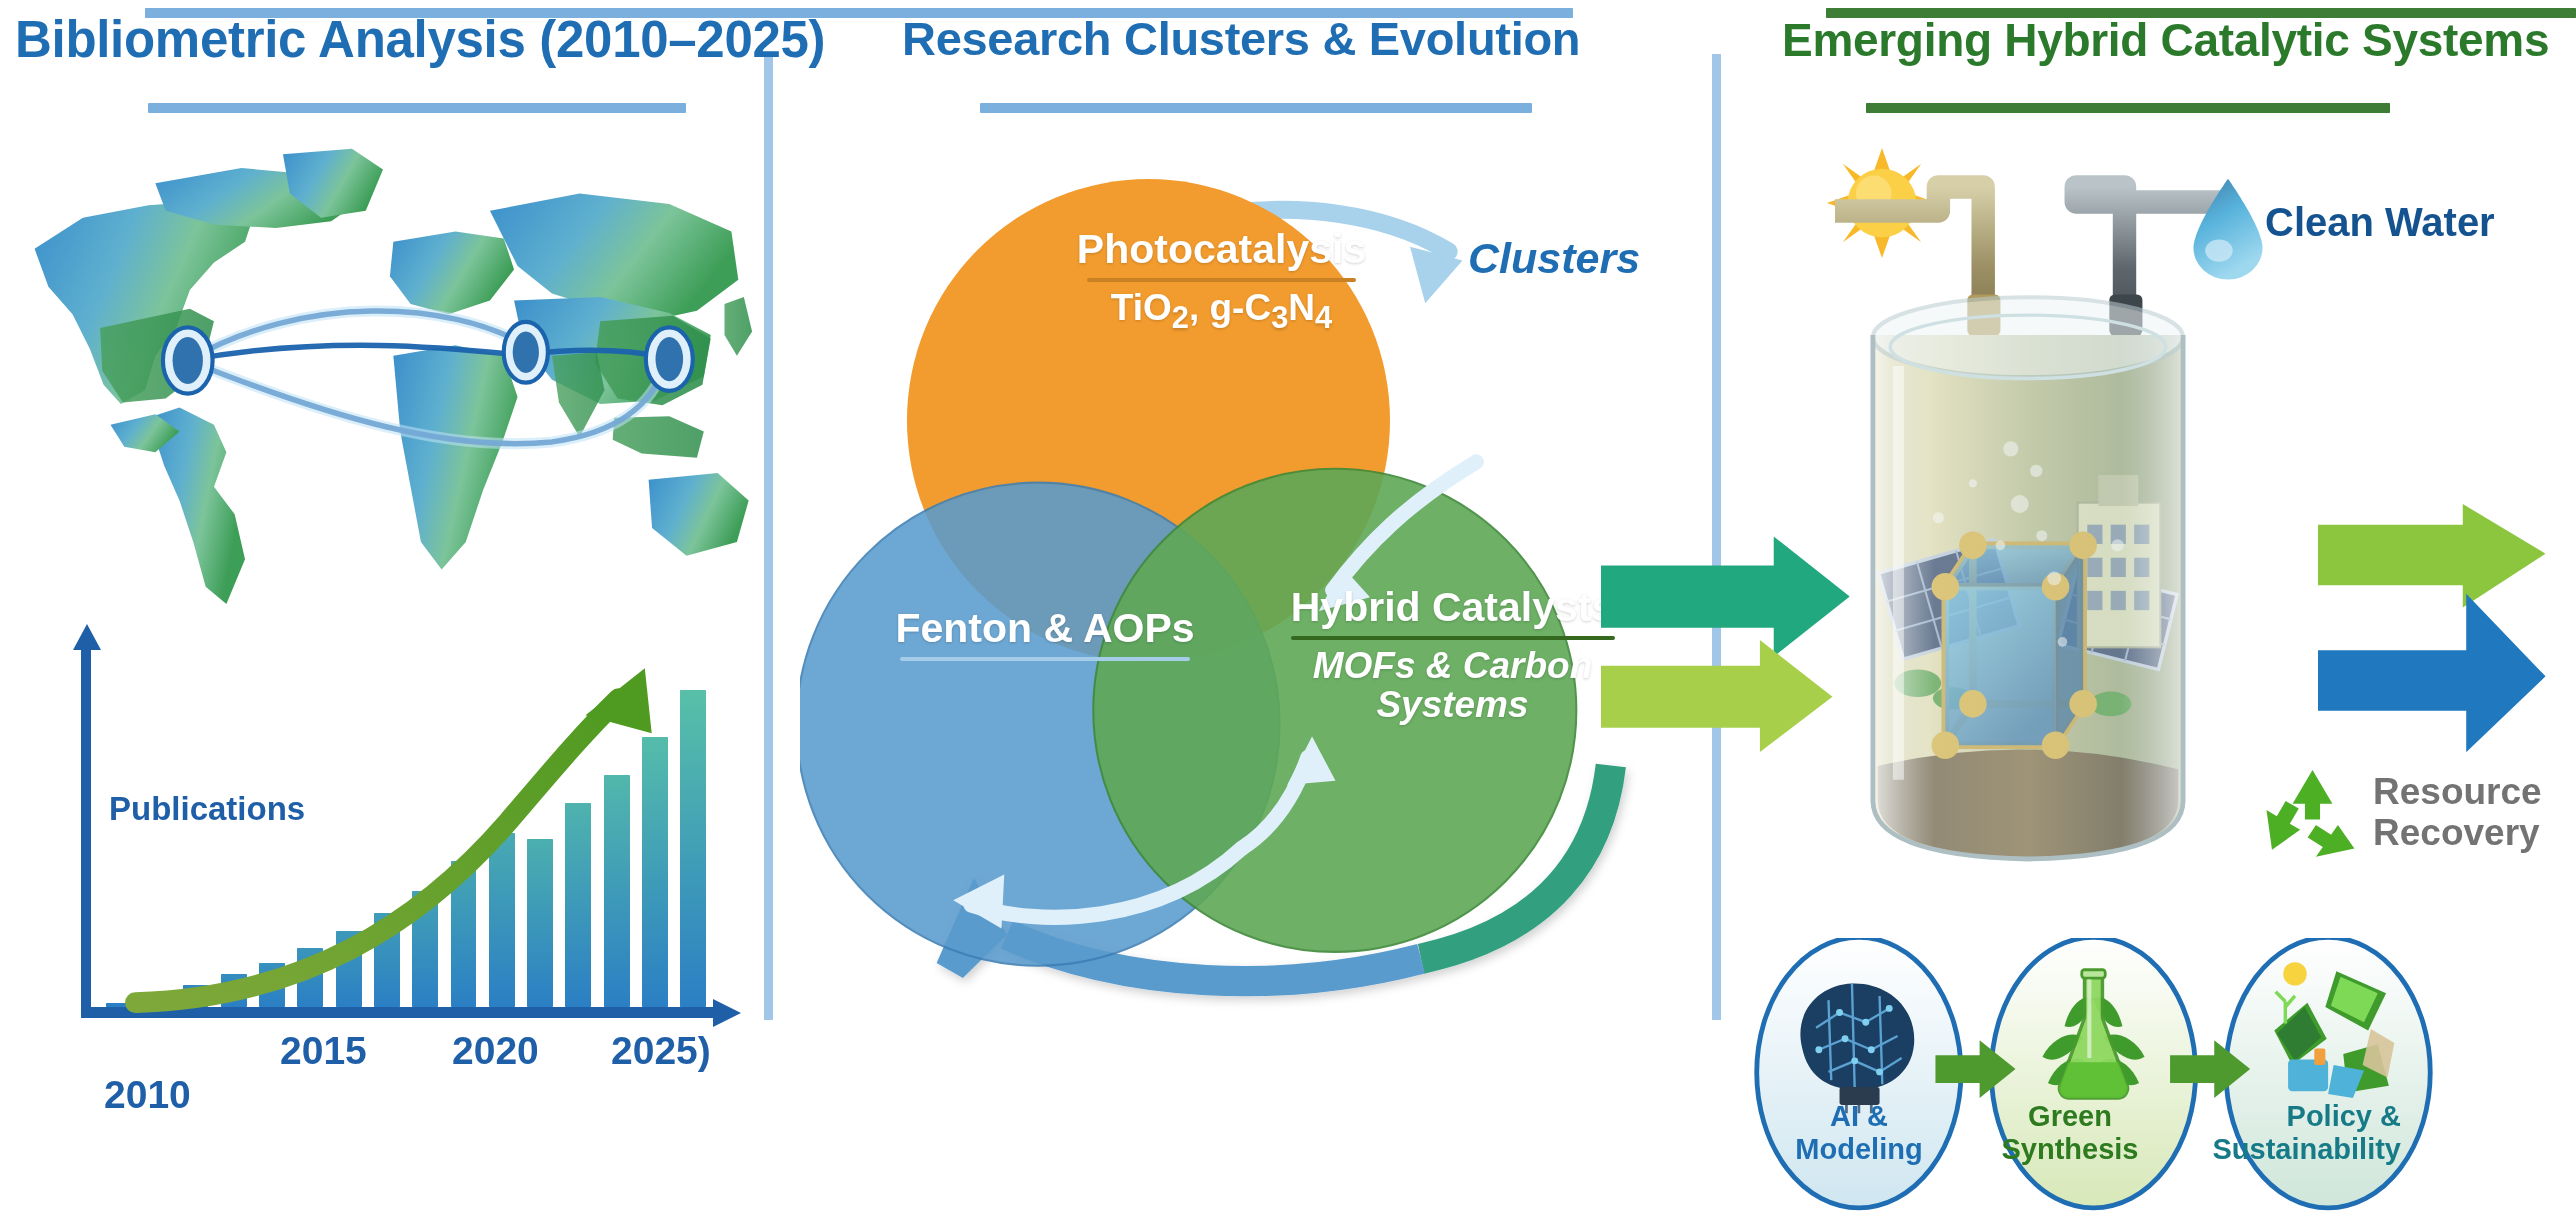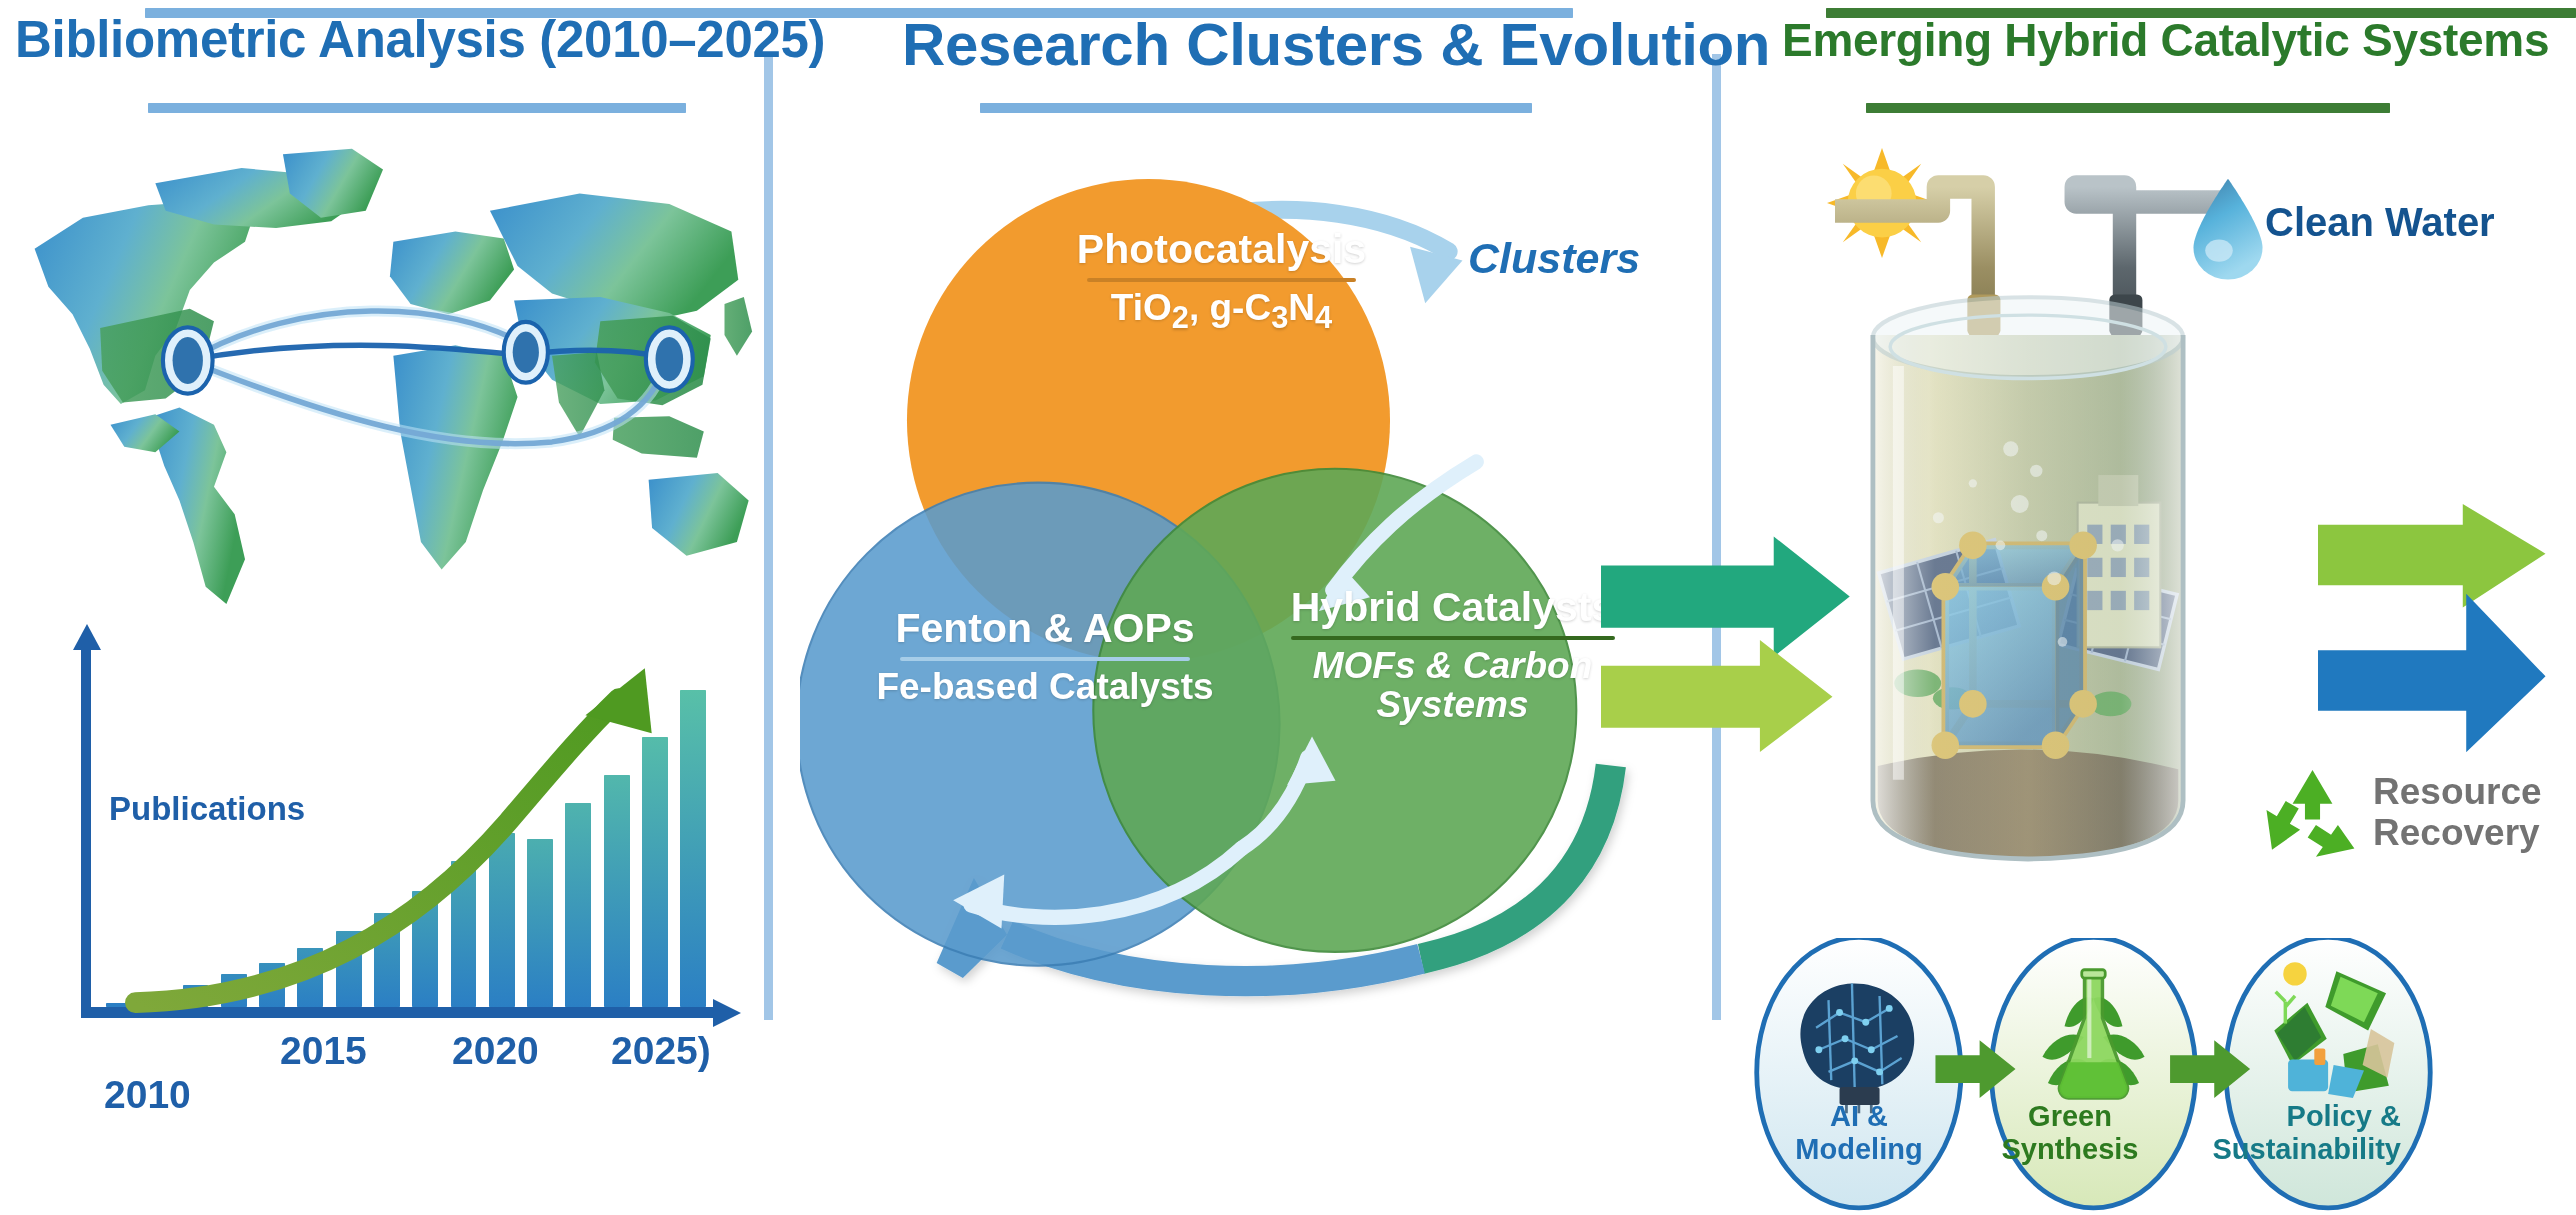--- a/index.html
+++ b/index.html
@@ -18,21 +18,21 @@
 
   
   .heading{position:absolute;font-weight:bold;letter-spacing:-0.3px;
            white-space:nowrap;line-height:1;}
   .rule{position:absolute;height:9.7px;border-radius:0.7px;}
 
   #title-1{left:15px;top:14px;font-size:51px;color:#1f6eb4;}
   #rule-1a{left:145px;top:8.3px;width:1428px;height:9.7px;background:#7bb0de;}
   #rule-1b{left:148px;top:103px;width:538px;background:#7bb0de;}
 
-  #title-2{left:902px;top:15px;font-size:60px;color:#1f6eb4;}
+  #title-2{left:902px;top:15px;font-size:47px;color:#1f6eb4;}
   #rule-2b{left:980px;top:103px;width:552px;background:#7bb0de;}
 
   #title-3{left:1782px;top:16.6px;font-size:46px;color:#2b7a2b;}
   #rule-3a{left:1826px;top:8.3px;width:750px;background:#3d7d35;}
   #rule-3b{left:1866px;top:103px;width:524px;background:#3d7d35;}
 
   
   #worldmap{position:absolute;left:7px;top:128px;width:752px;height:476px;}
   #worldmap svg{width:100%;height:100%;}
 
@@ -276,21 +276,20 @@
   <div class="vtitle">Photocatalysis</div>
   <div class="vdivline"></div>
   <div class="vsub">
     <span>TiO</span><sub>2</sub><span>, g-C</span><sub>3</sub><span>N</span><sub>4</sub>
   </div>
 </div>
 
 <div class="vlabel" id="lbl-fenton">
   <div class="vtitle">Fenton &amp; AOPs</div>
   <div class="vdivline"></div>
-  <div class="vsub">Fe-based Catalysts</div>
 </div>
 
 <div class="vlabel" id="lbl-hybrid">
   <div class="vtitle">Hybrid Catalysts</div>
   <div class="vdivline"></div>
   <div class="vsub">MOFs &amp; Carbon Systems</div>
 </div>
 
 <div id="lbl-keyword">
   <div>Clusters</div>

